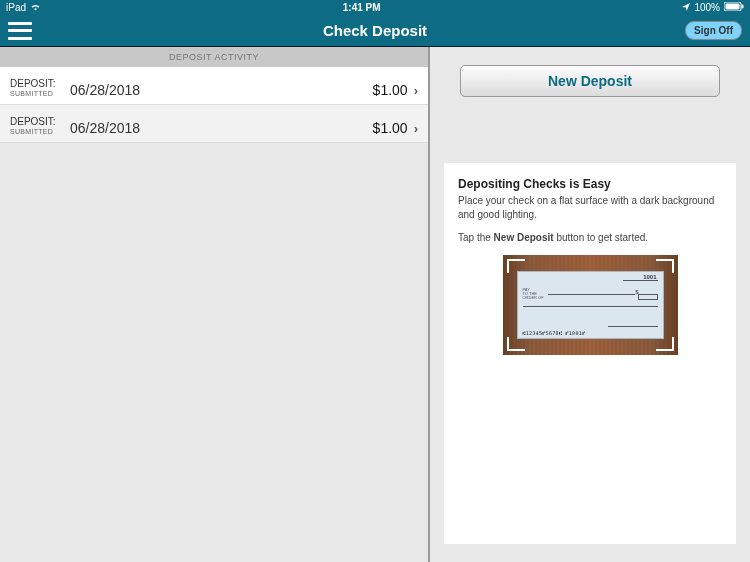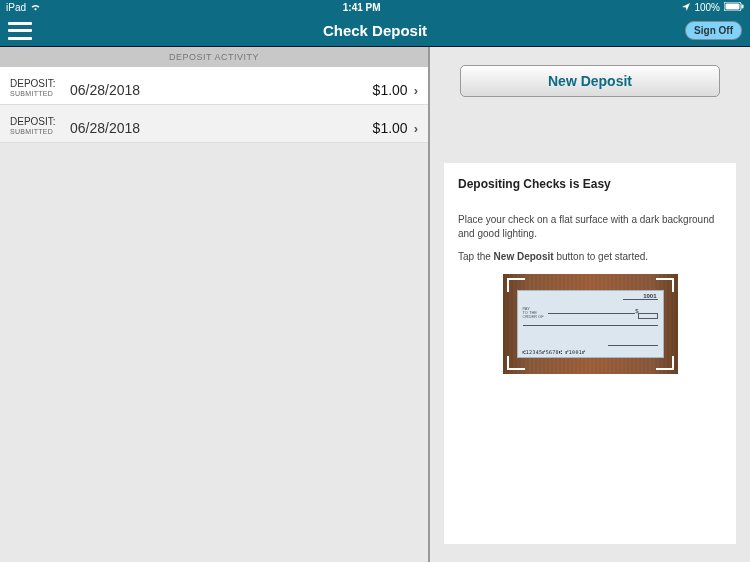--- a/index.html
+++ b/index.html
@@ -70,21 +70,21 @@
       display: block; width: 260px; margin: 0 auto 18px;
       padding: 7px 0; font-size: 14px; font-weight: 700;
       color: #0e6b84; background: linear-gradient(#fdfdfd, #dcdcdc);
       border: 1px solid #999; border-radius: 5px; cursor: pointer;
       text-align: center;
     }
     
     .info-card {
       background: #fff; padding: 14px 14px 18px; flex: 1;
     }
-    .info-title { font-size: 12px; font-weight: 700; color: #222; margin-bottom: 22px; }
+    .info-title { font-size: 12px; font-weight: 700; color: #222; margin-bottom: 3px; }
     .info-text { font-size: 10px; color: #444; line-height: 1.35; margin-bottom: 10px; }
     .info-text b { font-weight: 700; }
     
     .check-graphic { width: 175px; height: 100px; margin: 4px auto 0; position: relative; background: linear-gradient(90deg, #6b4226 0%, #8b5a3c 15%, #a0613c 50%, #8b5a3c 85%, #6b4226 100%); }
     .check-graphic::before { content:""; position:absolute; inset:0; background: repeating-linear-gradient(90deg, rgba(0,0,0,0.05) 0 2px, transparent 2px 4px); }
     .corner { position: absolute; width: 18px; height: 14px; border: 2px solid #fff; }
     .corner.tl { top: 4px; left: 4px; border-right: none; border-bottom: none; }
     .corner.tr { top: 4px; right: 4px; border-left: none; border-bottom: none; }
     .corner.bl { bottom: 4px; left: 4px; border-right: none; border-top: none; }
     .corner.br { bottom: 4px; right: 4px; border-left: none; border-top: none; }

